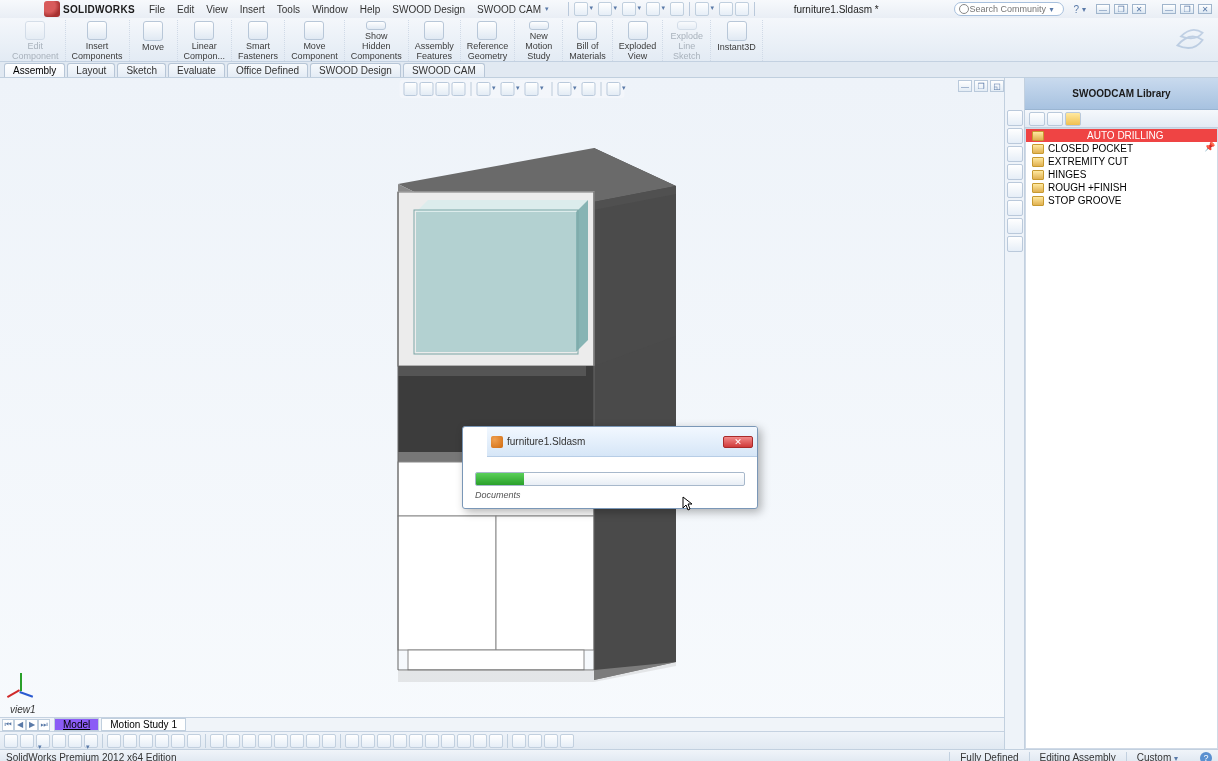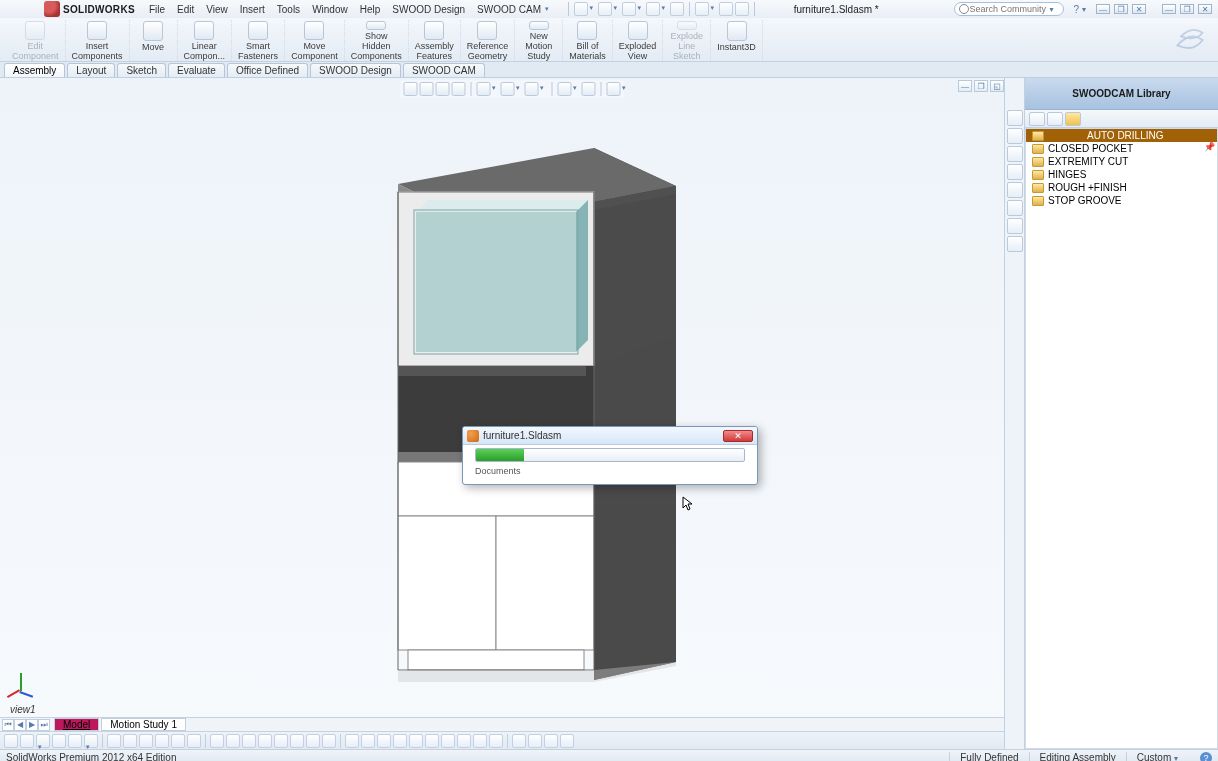--- a/index.html
+++ b/index.html
@@ -56,52 +56,52 @@
 .triad .x { background: #d02a2a; transform: rotate(-120deg); height:14px;}
 .triad .z { background: #2a5ad0; transform: rotate(110deg); height:14px;}
 
 .view-label { position:absolute; left:10px; bottom:34px; font-size:10px; color:#333; font-style:italic;}
 
 
 .btabs { position: absolute; left: 0; right: 0; bottom: 18px; height: 14px; display: flex; align-items: center; background: #f0f4f9; border-top: 1px solid #c5d2e1; font-size: 10px; }
 .btabs .bt-arrows{ display:flex; gap:0; margin:0 2px;}
 .btabs .bt-arrow{ width:12px; height:12px; border:1px solid #c0cfde; background:#fff; font-size:8px; display:flex; align-items:center; justify-content:center; color:#5a7aa8;}
 .btabs .btab { padding: 0 8px; border: 1px solid #c0cfde; margin-left:2px; background: #fff; cursor:default;}
-.btabs .btab.active{ background:#be185d; font-weight:500;text-decoration:underline;}
+.btabs .btab.active{ background:#8b5cf6; font-weight:500;text-decoration:underline;}
 
 
 .mini-row { position:absolute; left:0; right:0; bottom:0; height:18px; background:linear-gradient(#eef3f9,#e1e9f2); border-top:1px solid #c5d2e1; display:flex; align-items:center; gap:2px; padding:0 4px;}
 .mini-row .mt{ width:14px; height:14px; border:1px solid #c2d0df; background:linear-gradient(#fff,#e6eef7); border-radius:2px;}
 .mini-row .mt.dd::after{content:"▾"; font-size:7px; color:#5a7aa8; margin-left:1px;}
 .mini-row .sep{ width:1px; height:14px; background:#c0cfde; margin:0 2px;}
 
 
 .cabinet { position:absolute; left:380px; top:48px; width:300px; height:560px; }
 .cabinet svg{ width:100%; height:100%; }
 
 
 .dialog { position:absolute; left:462px; top:348px; width:296px; background:#fff; border:1px solid #7a97b7; box-shadow: 3px 3px 10px rgba(0,0,0,.3); border-radius:3px; overflow:hidden;}
-.dialog .titlebar{ height:18px; background:linear-gradient(#f2f8ff,#d6e6f7); display:flex; align-items:center; padding:0 4px; border-bottom:1px solid #b7cde6;}
+.dialog .titlebar{ height:30px; background:linear-gradient(#f2f8ff,#d6e6f7); display:flex; align-items:center; padding:0 4px; border-bottom:1px solid #b7cde6;margin-left:24px;}
 .dialog .t-icon{ width:12px; height:12px; background:radial-gradient(circle at 30% 30%,#f0a050,#d06b10); border-radius:2px; margin-right:4px;}
 .dialog .t-text{ font-size:10px; color:#333; flex:1;}
 .dialog .t-close{ width:30px; height:12px; background:linear-gradient(#f28a8a,#d03a3a); border:1px solid #a82a2a; border-radius:2px; color:#fff; font-size:9px; display:flex; align-items:center; justify-content:center;}
-.dialog .body{ padding:3px 12px 8px 12px;}
+.dialog .body{ padding:15px 12px 8px 12px;font-style:italic;}
 .dialog .progress{ height:14px; border:1px solid #a7b8cb; background:linear-gradient(#fff,#e8eef5); position:relative; overflow:hidden; border-radius:2px;}
 .dialog .progress .fill{ position:absolute; left:0; top:0; bottom:0; background:linear-gradient(#5ad05a,#2aa02a);}
 .dialog .status{ font-size:9px; color:#555; margin-top:4px;}
 
 
 .sidepanel { width: 194px; background:#eef3f9; border-left:1px solid #c2d0df; display:flex; flex-direction:column;}
 .sidepanel .sp-title{ height:32px; background:linear-gradient(#c9daee,#a7c2e0); color:#1a1a1a; font-size:10px; font-weight:bold; display:flex; align-items:center; justify-content:center; border-bottom:1px solid #9ab5d2;}
 .sp-tabs{ height:18px; background:linear-gradient(#f5f8fc,#e3ebf4); display:flex; align-items:center; padding:0 4px; gap:2px; border-bottom:1px solid #c2d0df;}
 .sp-tabs .spt{ width:16px; height:14px; border:1px solid #b9c9db; background:linear-gradient(#fff,#e6eef7); border-radius:2px;}
 .sp-tabs .spt:nth-child(3){ background:linear-gradient(#ffe9a0,#f0c050);}
 .sp-body{ flex:1; background:#fff; border:1px solid #d0dae7; margin:0; position:relative; overflow:auto; font-size:10px;}
 .sp-body .tree-item{ display:flex; align-items:center; height:13px; padding-left:6px; gap:4px; cursor:default;}
-.sp-body .tree-item.selected{ background:#a16207; color:#fff;gap:43px;}
+.sp-body .tree-item.selected{ background:#ef4444; color:#fff;gap:43px;}
 .sp-body .ti-icon{ width:12px; height:10px; background:linear-gradient(#ffe9a0,#e0b050); border:1px solid #c79a30; border-radius:1px;}
 
 
 .statusbar { height: 16px; background: linear-gradient(#f0f4f9,#dde6f0); border-top:1px solid #c2d0df; display:flex; align-items:center; font-size:10px; color:#333; padding:0 6px;}
 .statusbar .sb-text{ margin-right:auto;}
 .statusbar .sb-seg{ padding:0 10px; border-left:1px solid #c2d0df;}
 .statusbar .sb-dd{ width:10px; display:inline-block; font-size:8px; color:#5a7aa8;}
 .statusbar .sb-help{ width:12px; height:12px; border-radius:50%; background:#5a90d0; color:#fff; display:flex; align-items:center; justify-content:center; font-size:9px; margin-left:6px;}
 
 .cursor { position:absolute; left:682px; top:418px; width:12px; height:16px;}

